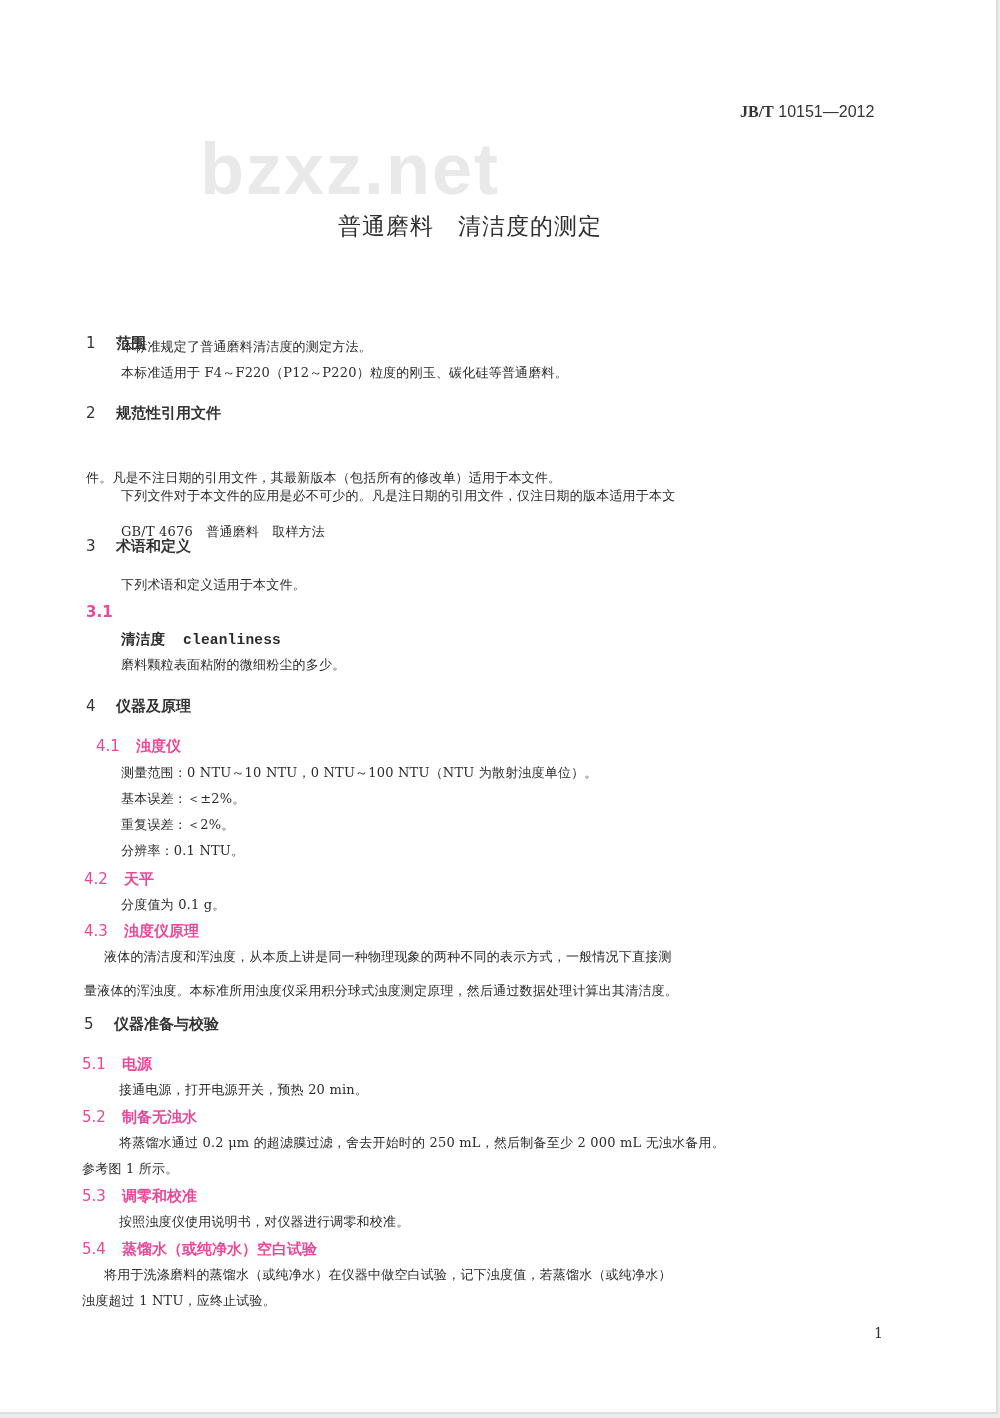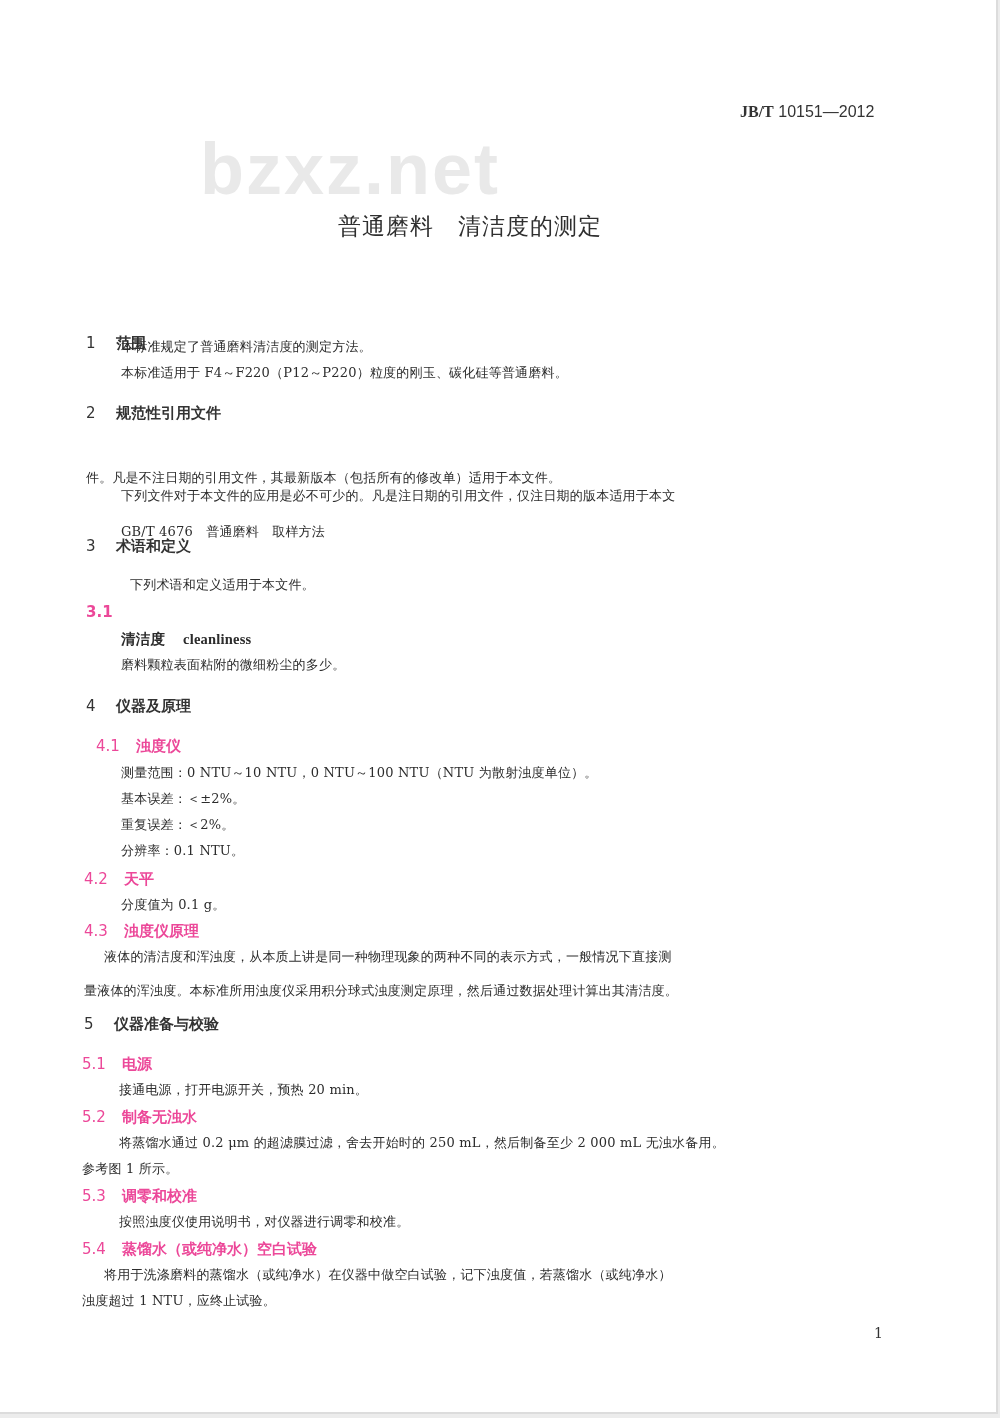--- a/index.html
+++ b/index.html
@@ -60,21 +60,21 @@
       font-size: 15px;
       font-weight: bold;
       color: #ec4899;
     }
     .h2 .num { display: inline-block; width: 40px; font-weight: normal; }
     .p {
       font-size: 13px;
       color: #2c2c2c;
       letter-spacing: 0.2px;
     }
-    .term-en { font-family: Liberation Serif, serif; font-weight: bold; margin-left: 18px; }
+    .term-en { font-family: Liberation Mono, monospace; font-weight: bold; margin-left: 18px; }
     .page-num {
       left: 874px; top: 1325px;
       font-size: 14px;
       color: #333;
     }
   </style>
 </head>
 <body>
 
 <div class="page">
@@ -94,21 +94,21 @@
   <div class="abs h1" style="left:86px; top:404px;">
     <span class="num">2</span><span>规范性引用文件</span>
   </div>
   <div class="abs p" style="left:121px; top:443px;margin-top:44px;">下列文件对于本文件的应用是必不可少的。凡是注日期的引用文件，仅注日期的版本适用于本文</div>
   <div class="abs p" style="left:86px; top:469px;">件。凡是不注日期的引用文件，其最新版本（包括所有的修改单）适用于本文件。</div>
   <div class="abs p" style="left:121px; top:495px;margin-top:28px;">GB/T 4676　普通磨料　取样方法</div>
 
   <div class="abs h1" style="left:86px; top:537px;">
     <span class="num">3</span><span>术语和定义</span>
   </div>
-  <div class="abs p" style="left:130px; top:576px;">下列术语和定义适用于本文件。</div>
+  <div class="abs p" style="left:121px; top:576px;">下列术语和定义适用于本文件。</div>
   <div class="abs h2" style="left:86px; top:603px;">3.1</div>
   <div class="abs p" style="left:121px; top:630px; font-weight:bold; font-family:'DejaVu Sans', sans-serif; font-size:14.5px;">
     <span>清洁度</span><span class="term-en">cleanliness</span>
   </div>
   <div class="abs p" style="left:121px; top:656px;">磨料颗粒表面粘附的微细粉尘的多少。</div>
 
   <div class="abs h1" style="left:86px; top:697px;">
     <span class="num">4</span><span>仪器及原理</span>
   </div>
 

